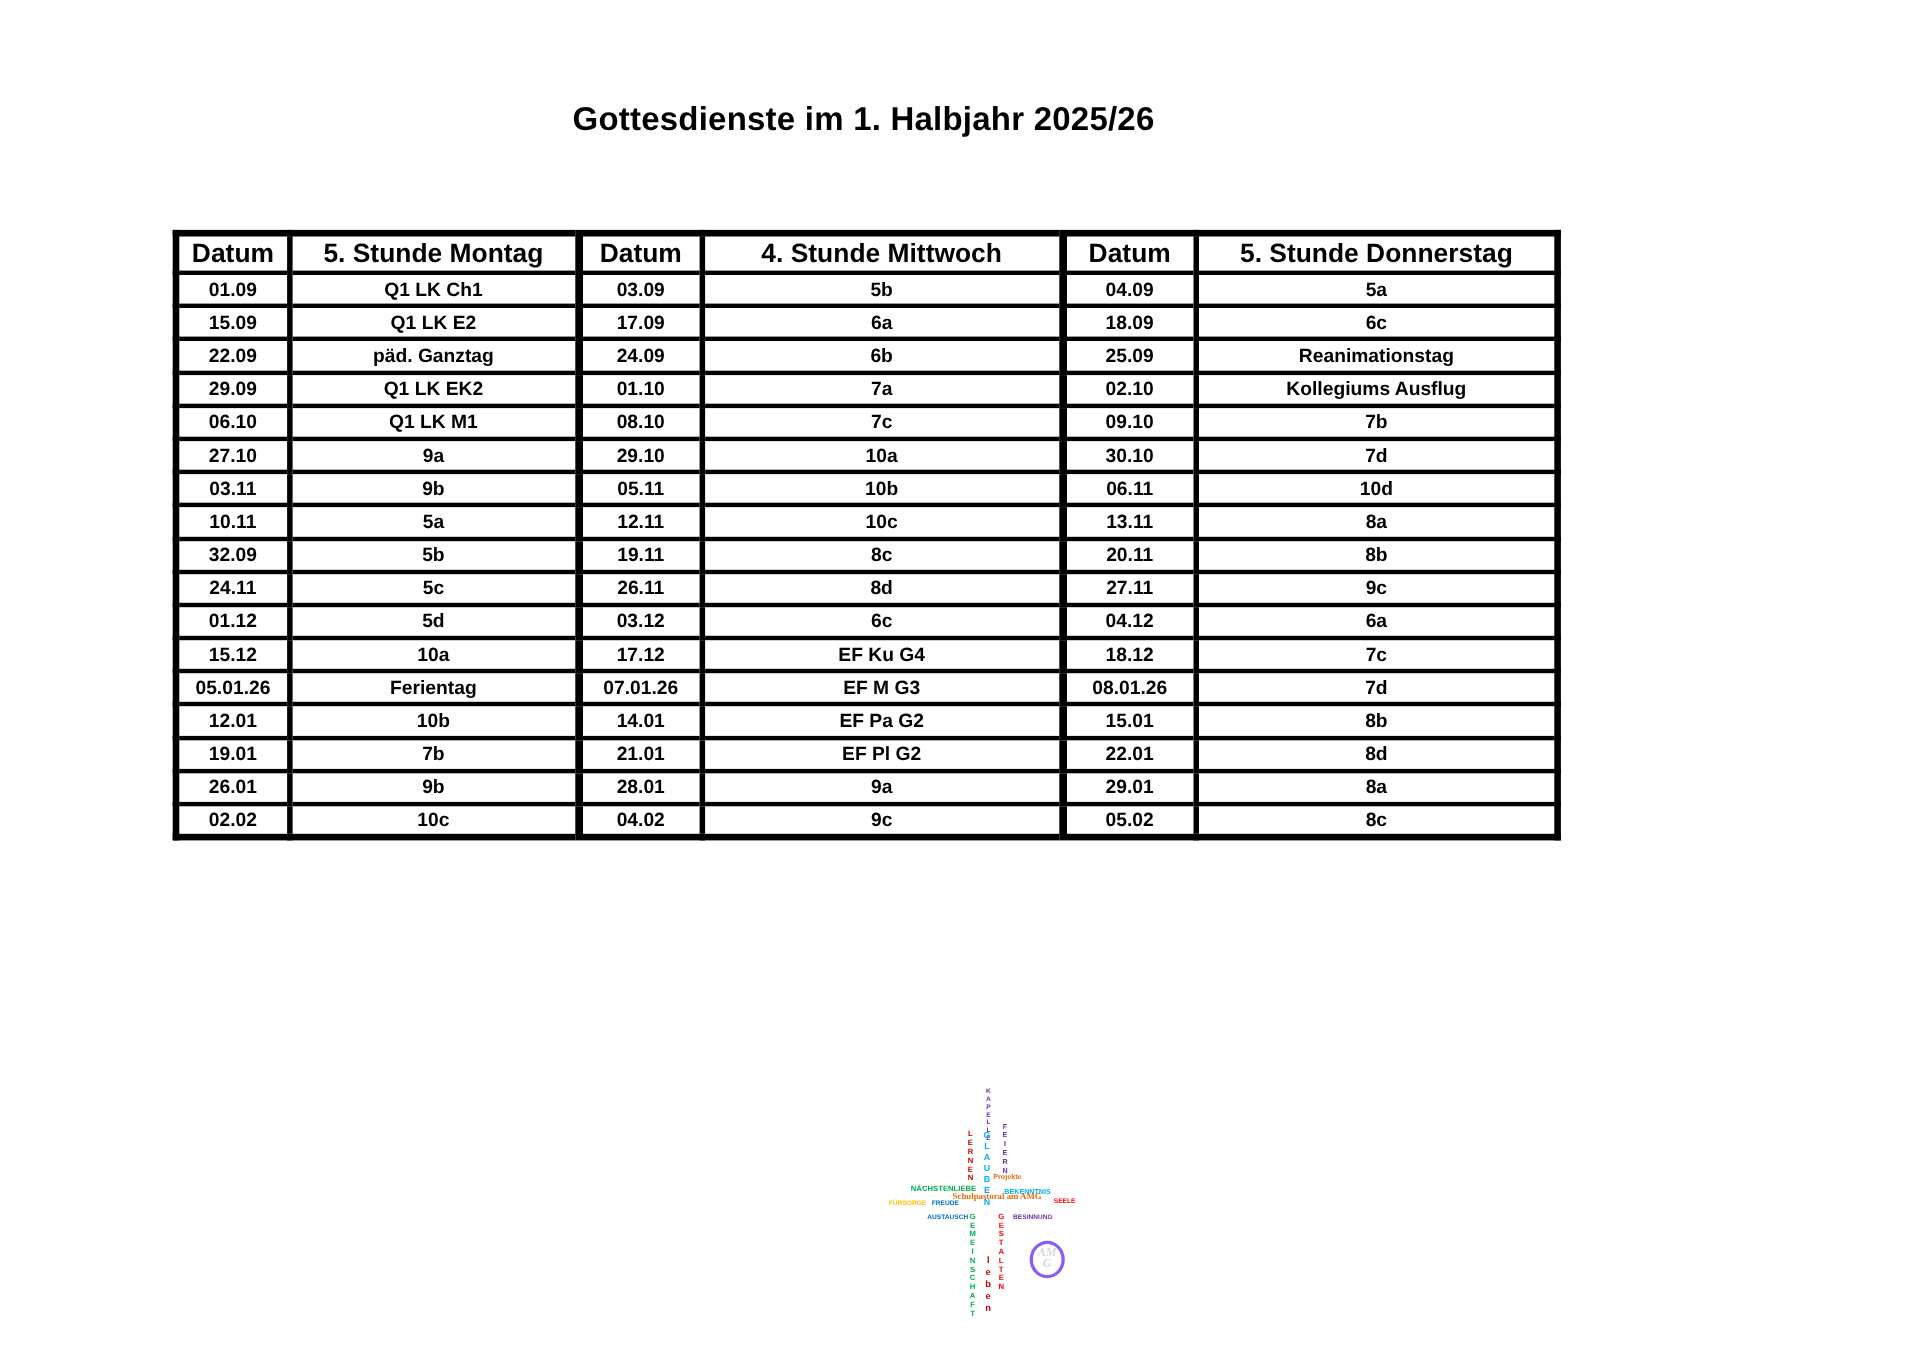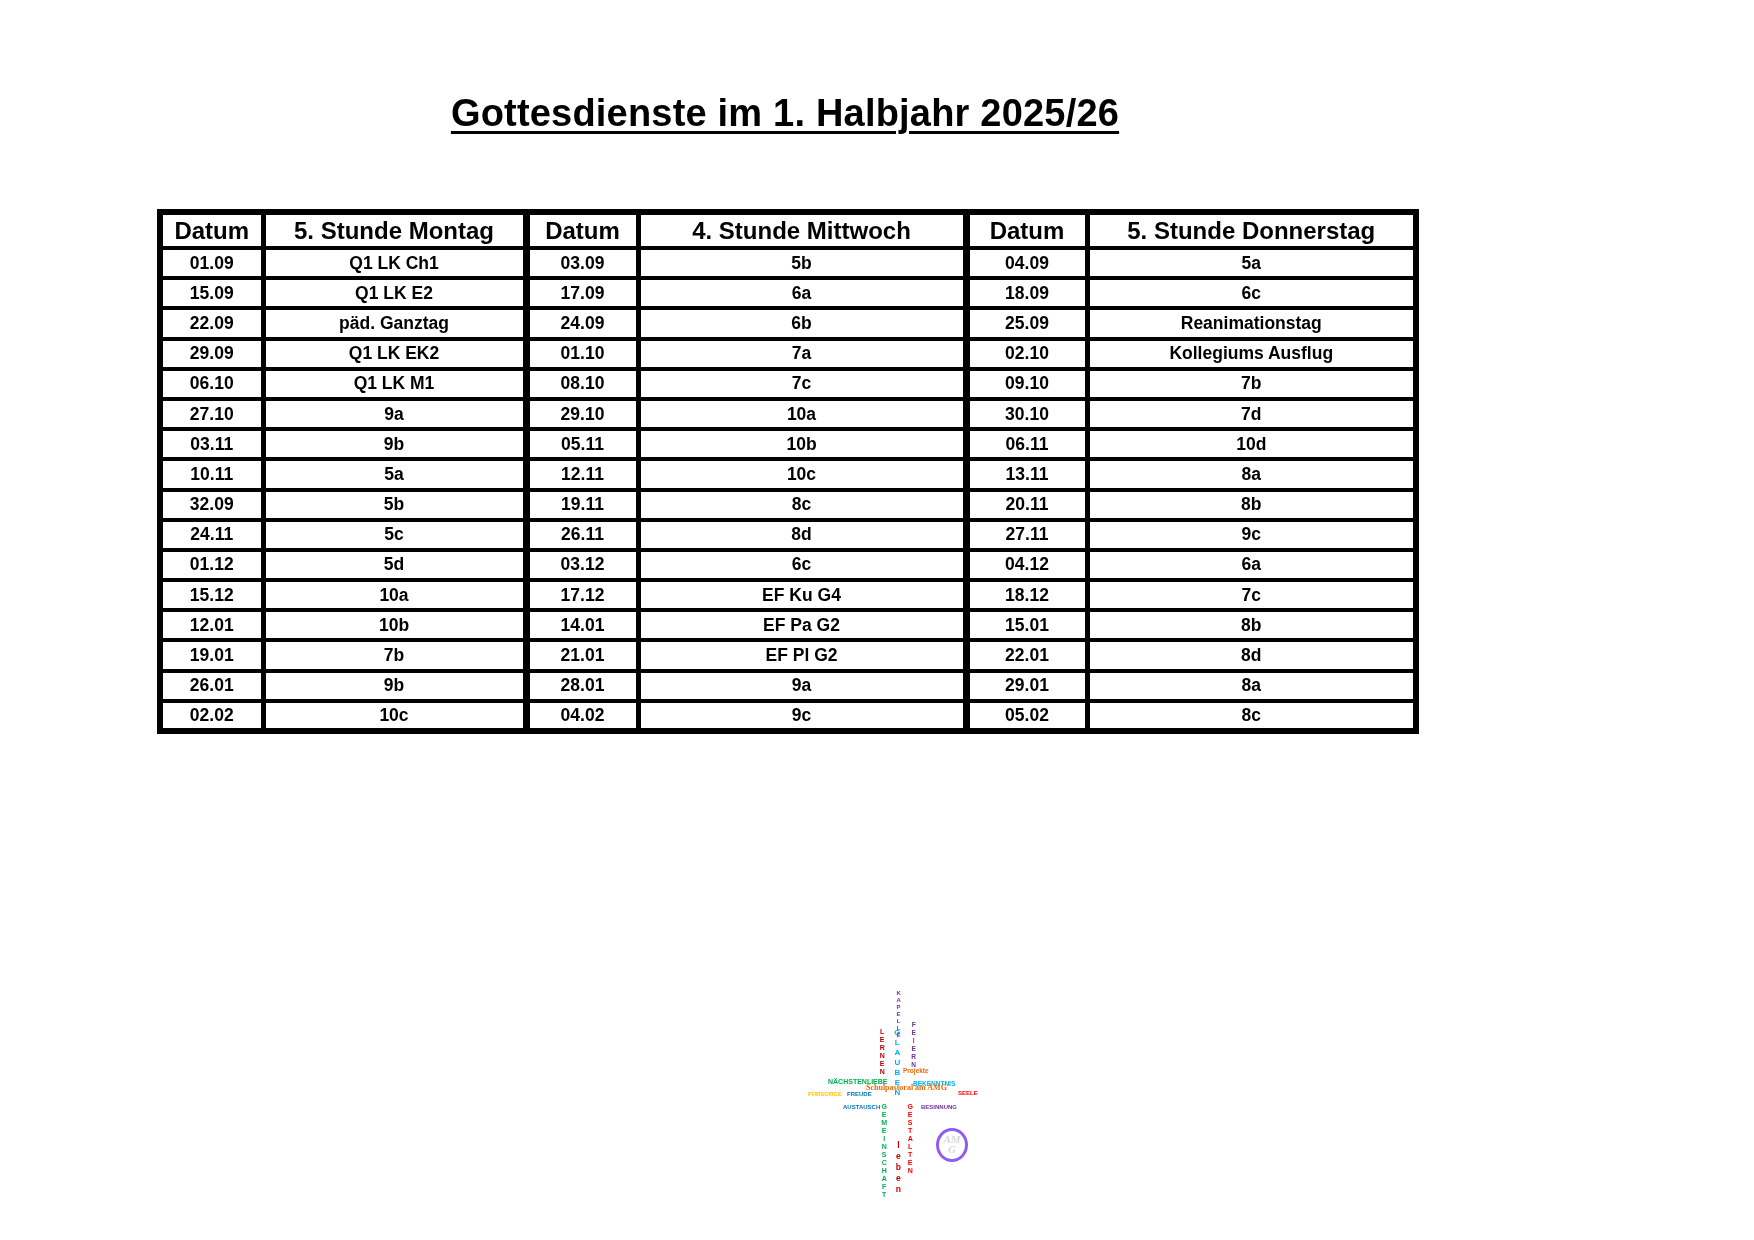--- a/index.html
+++ b/index.html
@@ -3,23 +3,22 @@
 <meta charset="utf-8">
 <style>
   * { margin: 0; padding: 0; box-sizing: border-box; }
   html, body { width: 1754px; height: 1240px; background: #ffffff; overflow: hidden; }
   body { font-family: "Liberation Sans", sans-serif; color: #000; position: relative; }
 
   .page-title {
     position: absolute;
     left: 157px; top: 92px; width: 1256px;
     text-align: center;
-    font-size: 38px;
+    font-size: 30px;
     font-weight: bold;
-    text-decoration: underline;
     text-decoration-thickness: 3px;
     text-underline-offset: 5px;
     letter-spacing: 0.2px;
   }
 
   .table-wrap { position: absolute; left: 157px; top: 209px; }
 
   table.schedule {
     border-collapse: collapse;
     border: 6px solid #000;
@@ -197,20 +196,28 @@
         </tr>
         <tr>
           <td>15.12</td>
           <td>10a</td>
           <td class="group">17.12</td>
           <td>EF Ku G4</td>
           <td class="group">18.12</td>
           <td>7c</td>
         </tr>
         <tr>
+          <td>05.01.26</td>
+          <td>Ferientag</td>
+          <td class="group">07.01.26</td>
+          <td>EF M G3</td>
+          <td class="group">08.01.26</td>
+          <td>7d</td>
+        </tr>
+        <tr>
           <td>12.01</td>
           <td>10b</td>
           <td class="group">14.01</td>
           <td>EF Pa G2</td>
           <td class="group">15.01</td>
           <td>8b</td>
         </tr>
         <tr>
           <td>19.01</td>
           <td>7b</td>

